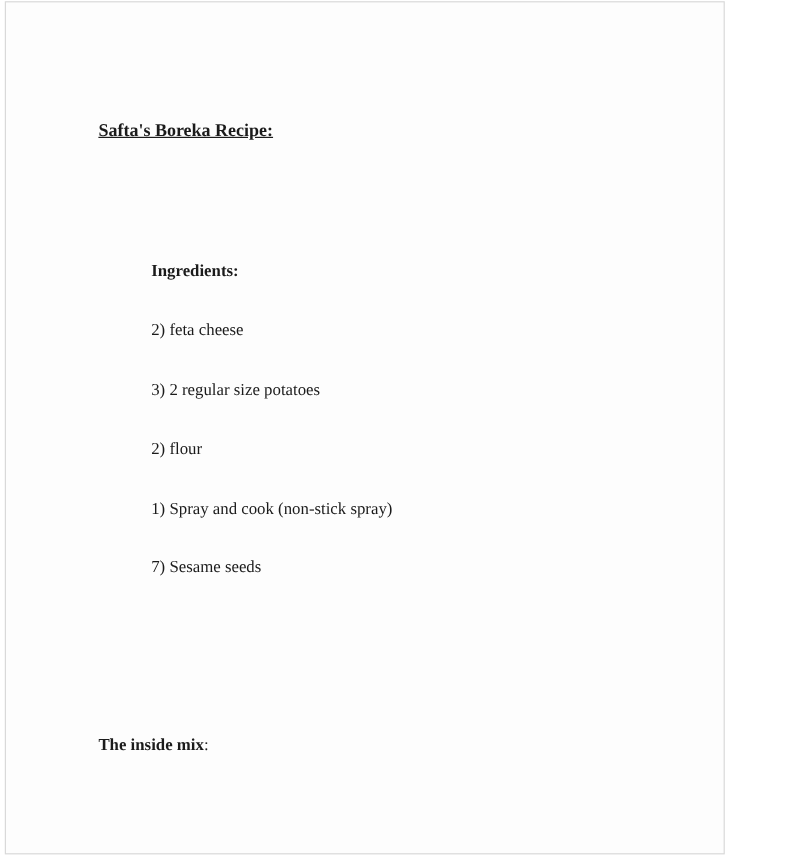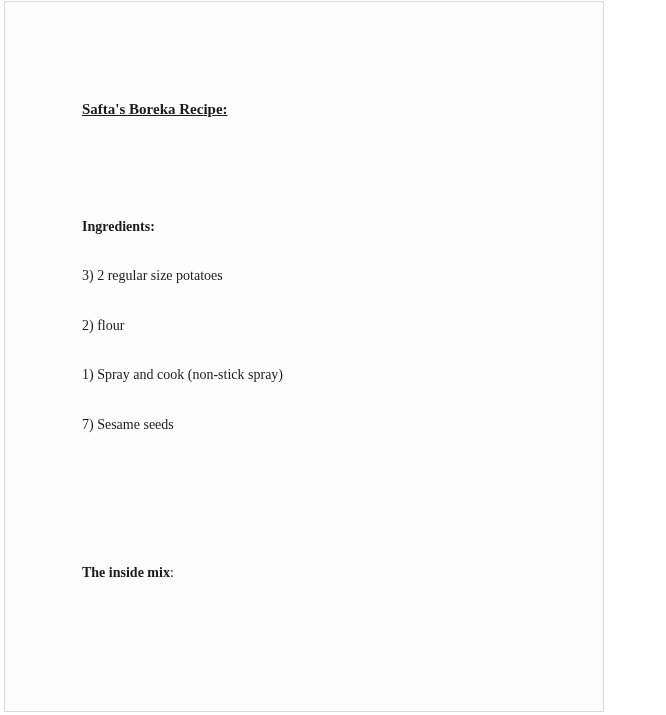--- a/index.html
+++ b/index.html
@@ -37,40 +37,42 @@
     font-weight: bold;
     text-decoration: underline;
     margin: 0 0 19px 0;
     line-height: 16.5px;
   }
   .section {
     margin: 16px 0 0 0;
   }
   .section:first-of-type {
     margin-top: 0;
+    margin-left: 44px;
   }
   .heading {
     font-weight: bold;
   }
   .heading .colon-regular {
     font-weight: normal;
   }
   .line {  }
 </style>
 </head>
 <body>
 
 <div class="canvas">
   <div class="page-frame">
     <div class="content">
 
       <h1 class="title">Safta's Boreka Recipe:</h1>
 
       <div class="section">
         <div class="line heading">Ingredients:</div>
+        <div class="line">2) feta cheese</div>
         <div class="line">3) 2 regular size potatoes</div>
         <div class="line">2) flour</div>
         <div class="line">1) Spray and cook (non-stick spray)</div>
         <div class="line">7) Sesame seeds</div>
       </div>
 
       <div class="section">
         <div class="line heading"><span>The inside mix</span><span class="colon-regular">:</span></div>
       </div>
 

